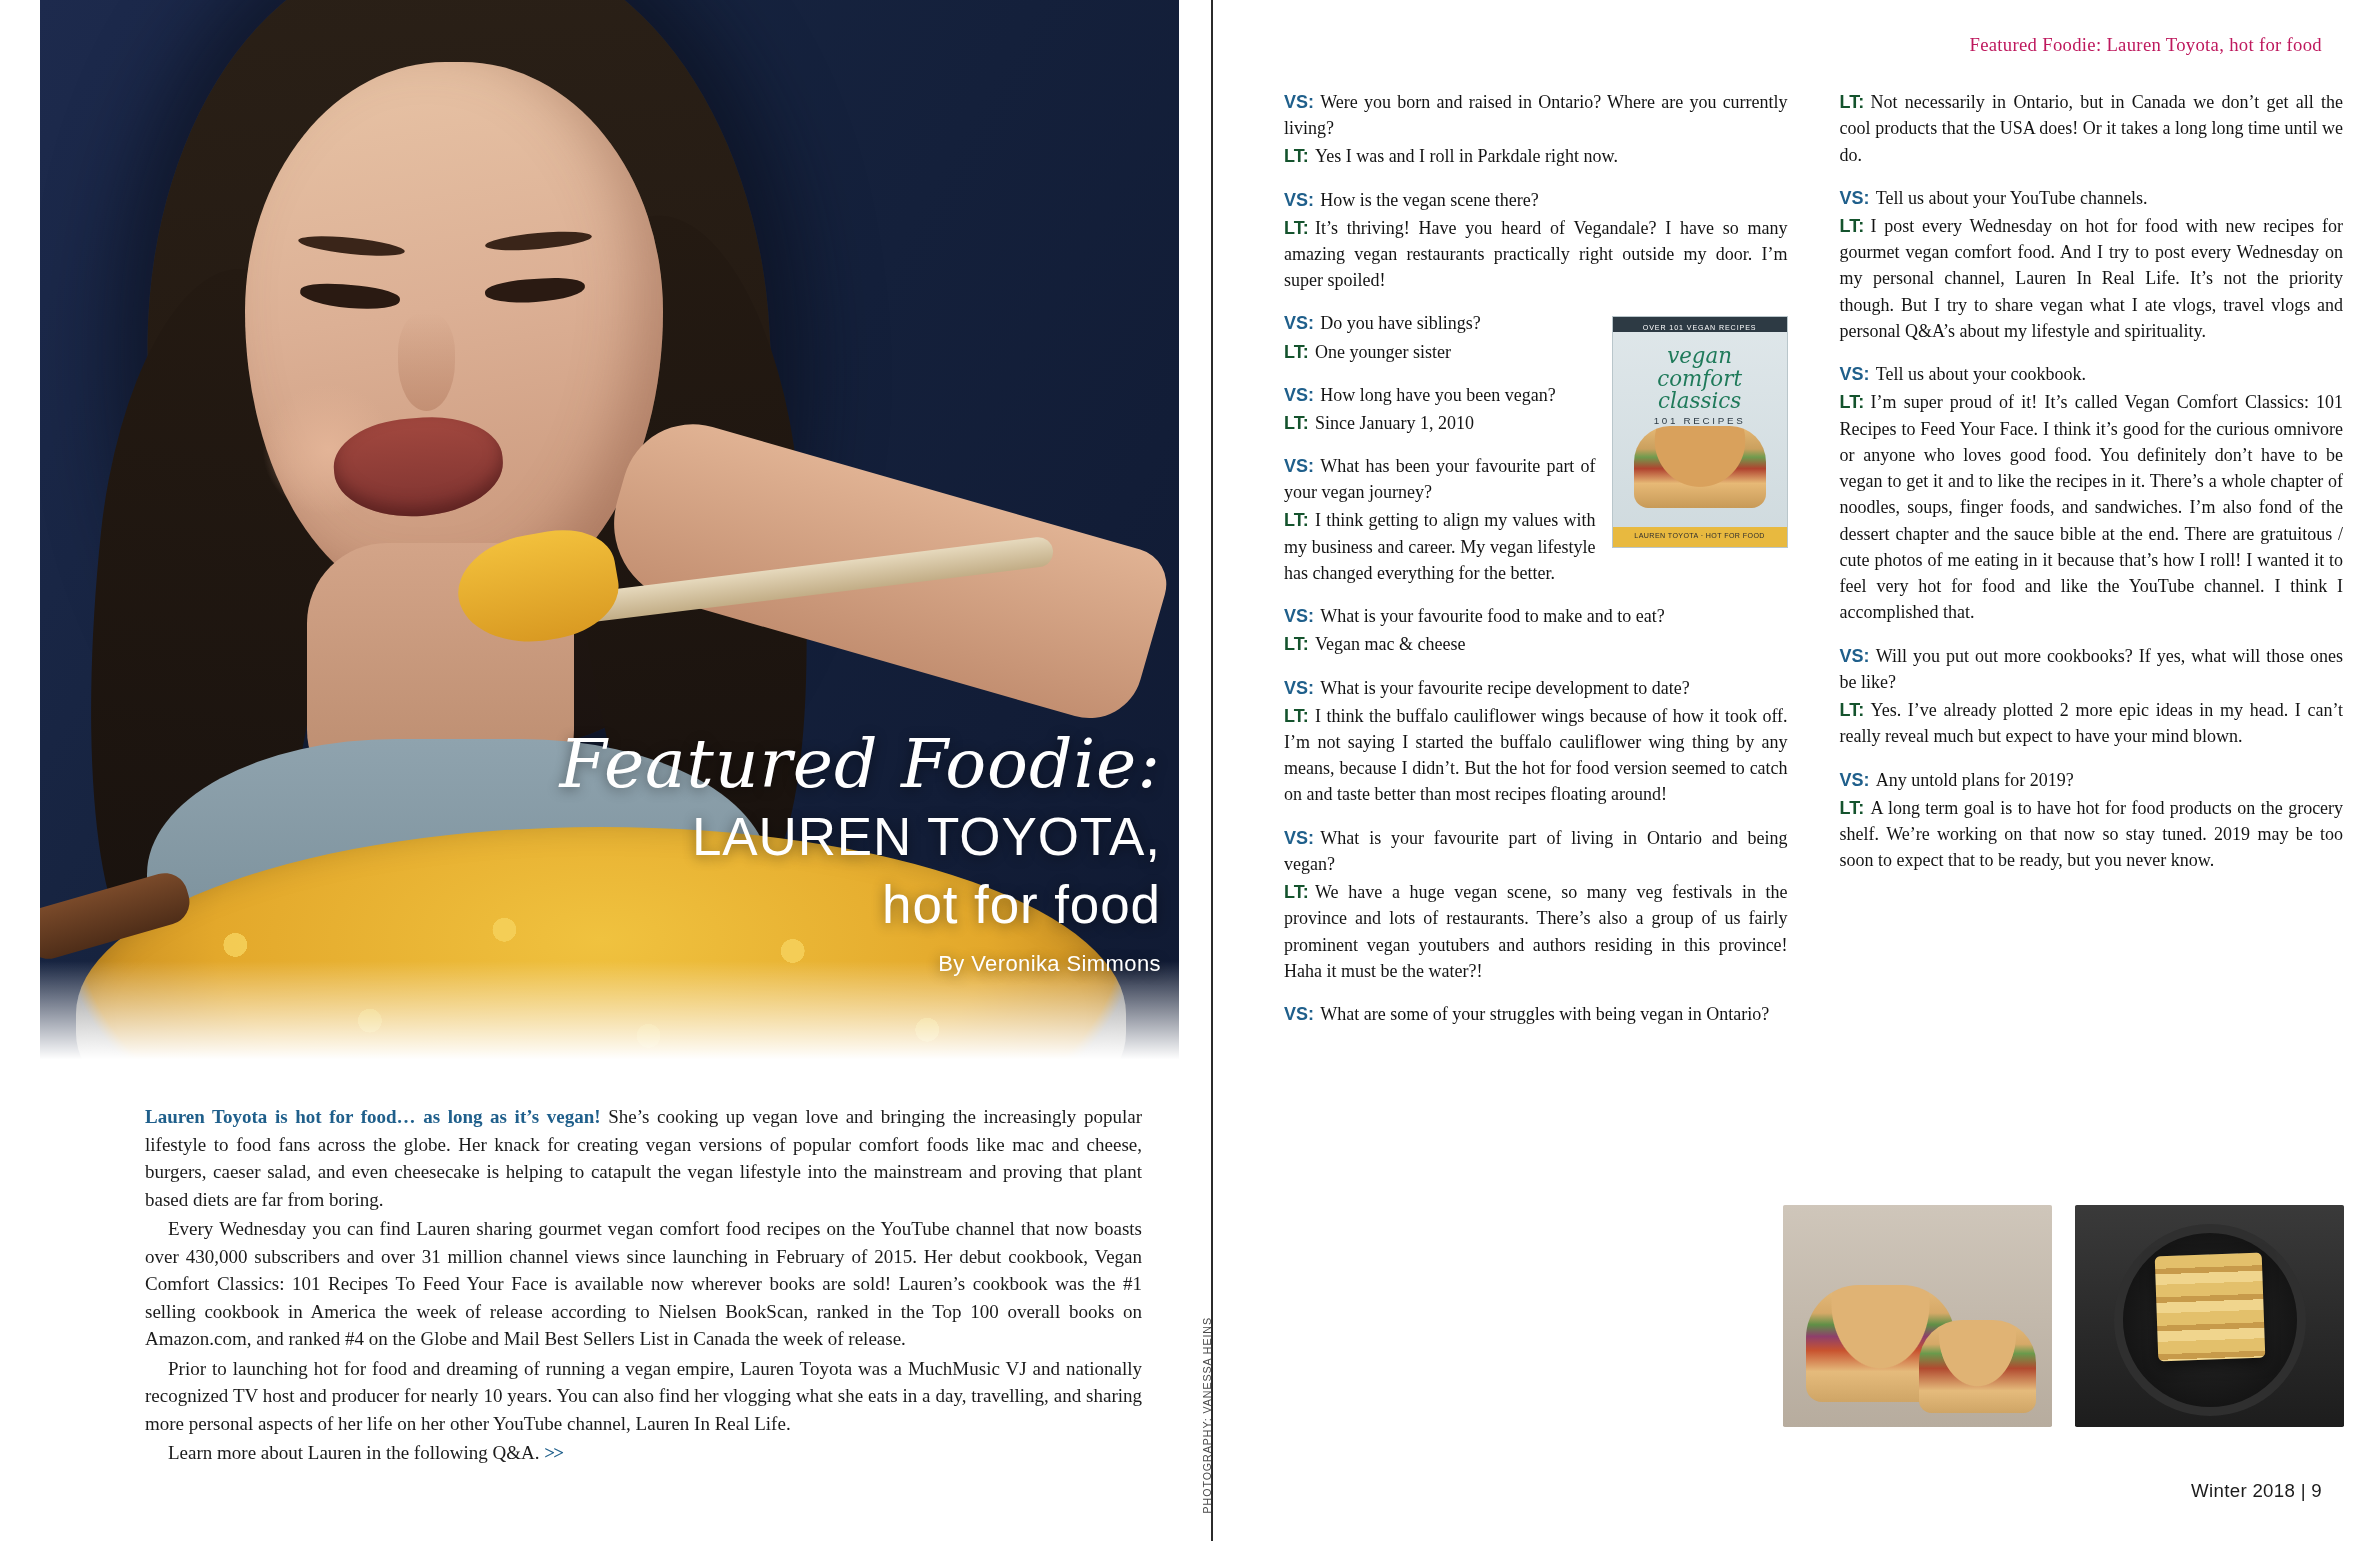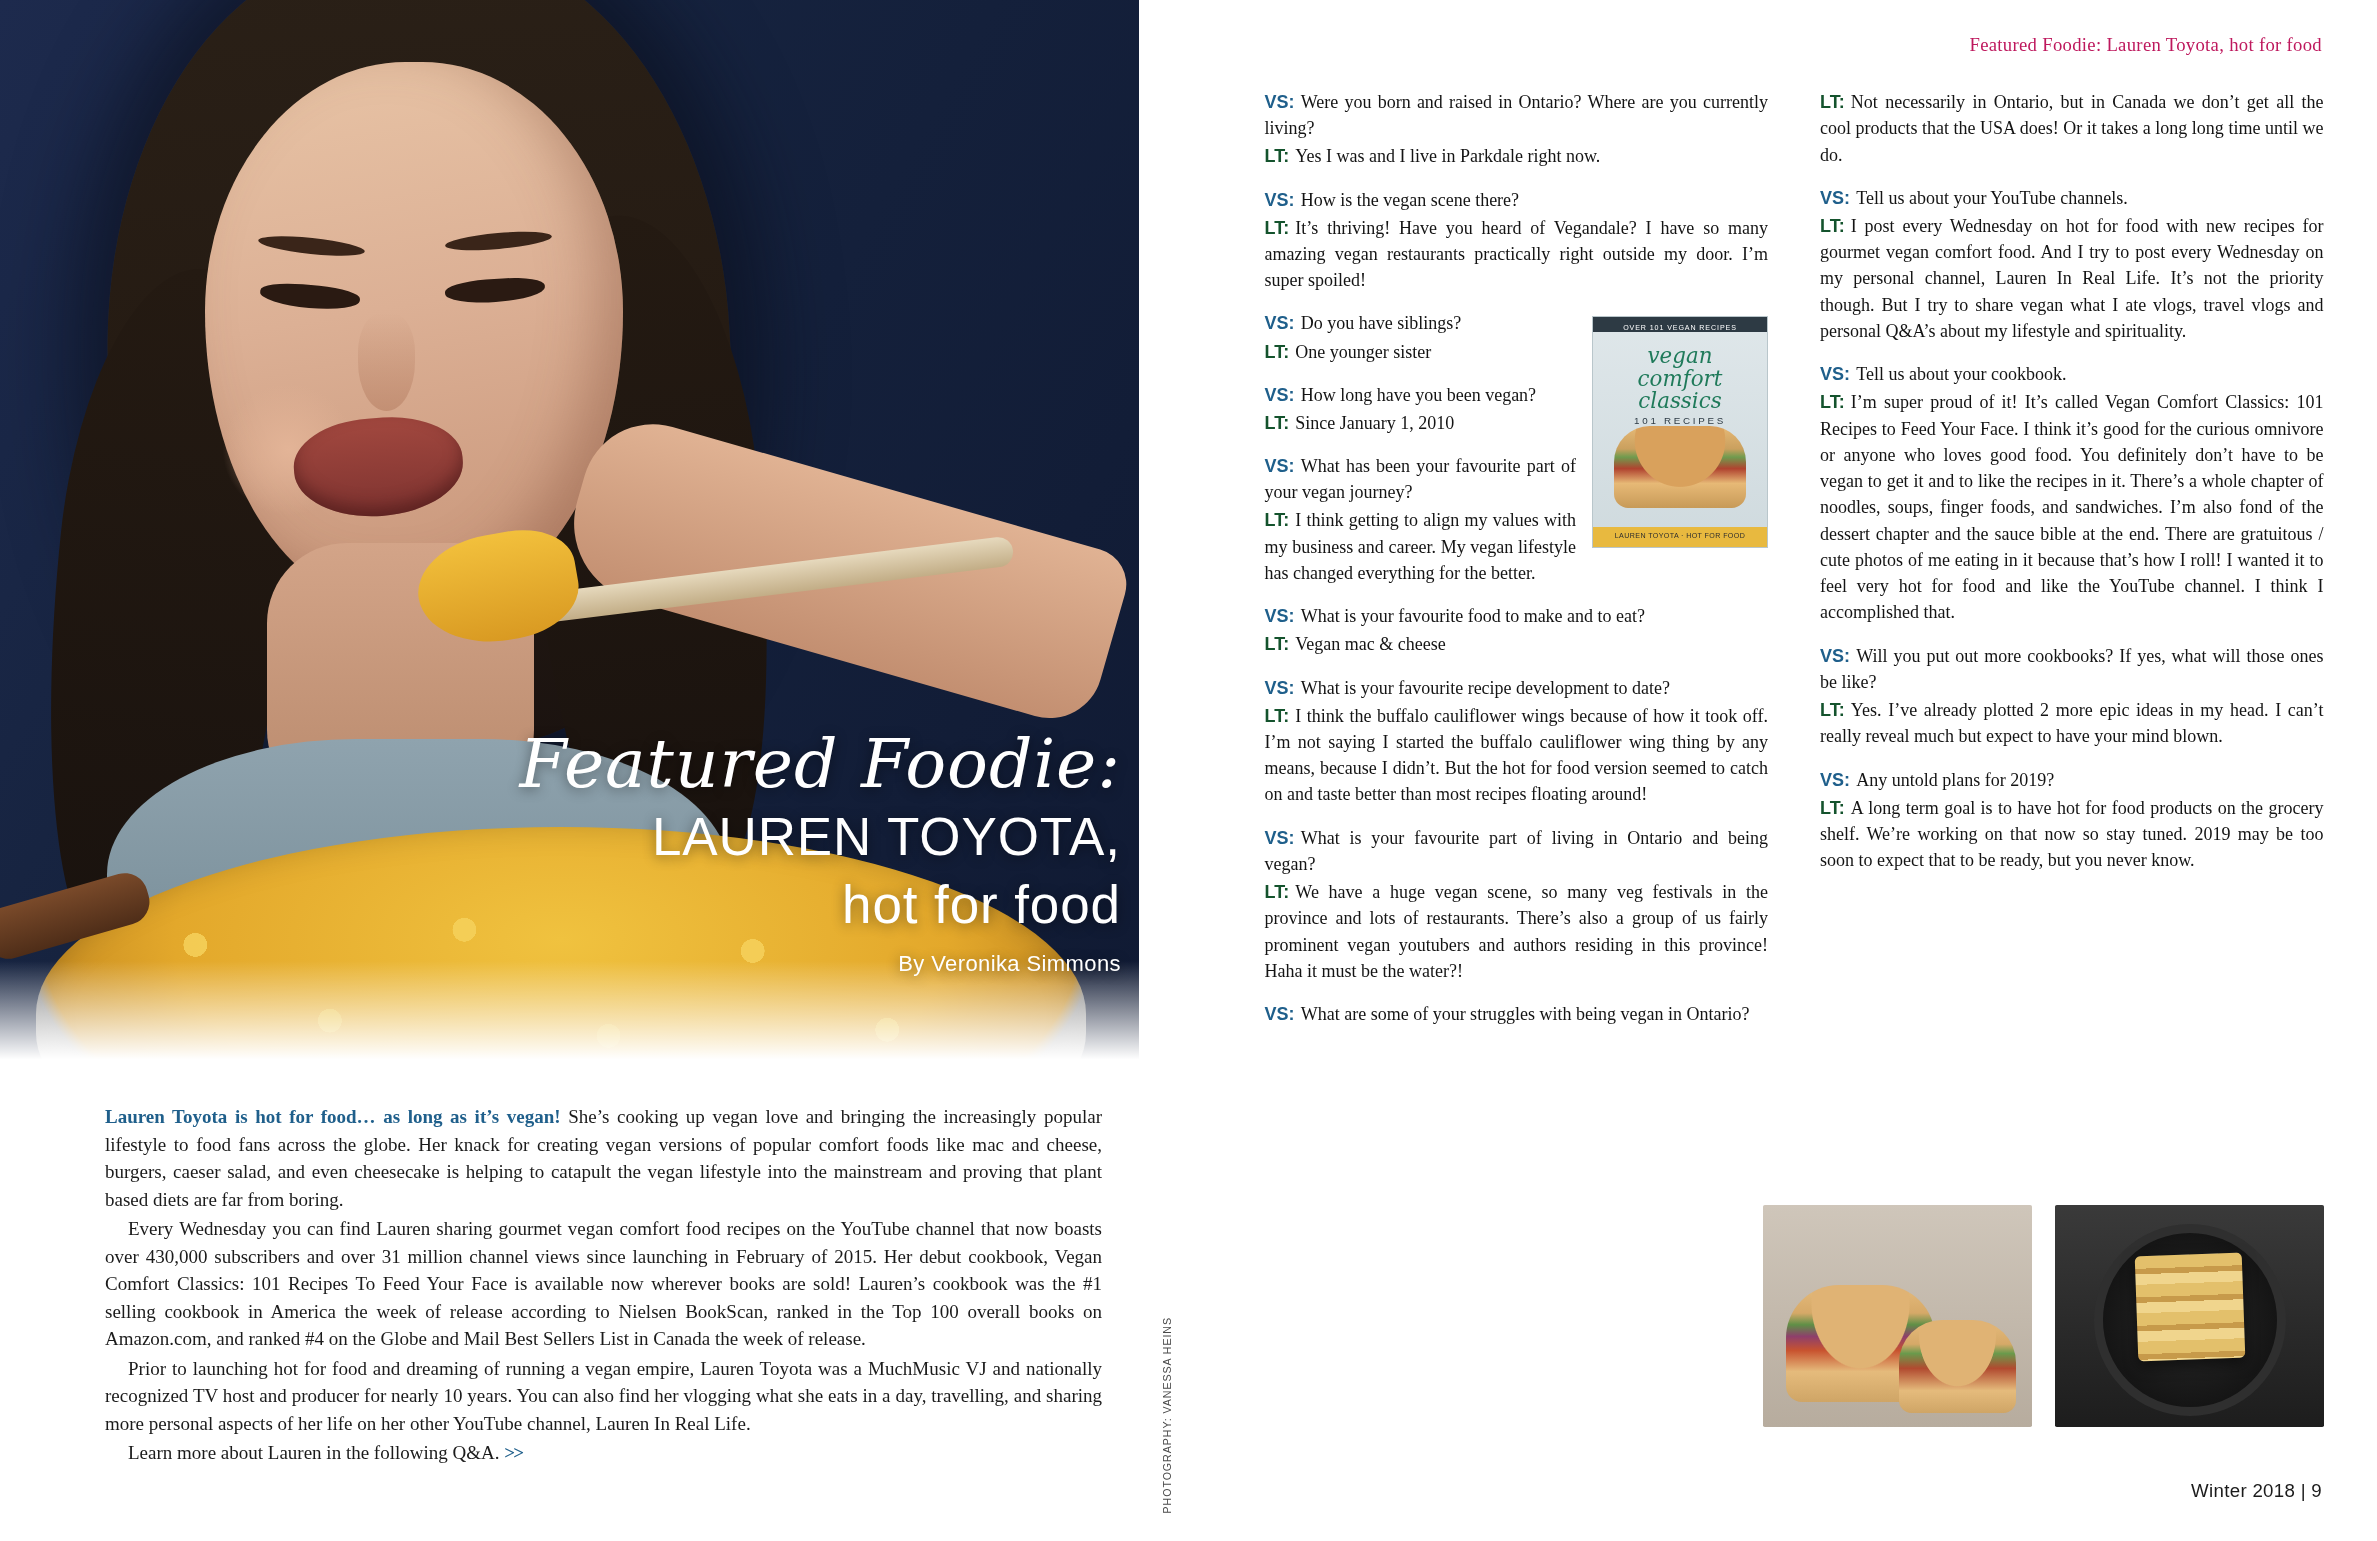--- a/index.html
+++ b/index.html
@@ -11,20 +11,21 @@
     position:relative;
   }
   .spread{position:absolute;inset:0;display:flex;}
 
   
   .left-page{
     position:relative;
     width:1212px;height:1541px;
     background:#ffffff;
     overflow:hidden;
+    margin-left:40px;
   }
   .hero{
     position:absolute;left:0;top:0;width:1139px;height:1068px;
     background:
       radial-gradient(ellipse 534px 463px at 42% 26%, #6b5a52 0%, #3b3446 45%, #1f2640 75%),
       linear-gradient(160deg,#24304f 0%,#1b2340 40%,#14203c 100%);
     overflow:hidden;
   }
   
   .bg-wall{
@@ -325,21 +326,21 @@
 
   <div class="right-page">
     <div class="run-head">Featured Foodie: Lauren Toyota, hot for food</div>
 
     <div class="cols">
 
       <div class="col">
 
         <div class="qa">
           <p><span class="spk">VS:</span><span>Were you born and raised in Ontario? Where are you currently living?</span></p>
-          <p><span class="spk lt">LT:</span><span>Yes I was and I live in Parkdale right now.</span></p>
+          <p><span class="spk lt">LT:</span><span>Yes I was and I roll in Parkdale right now.</span></p>
         </div>
 
         <div class="qa">
           <p><span class="spk">VS:</span><span>How is the vegan scene there?</span></p>
           <p><span class="spk lt">LT:</span><span>It’s thriving! Have you heard of Vegandale? I have so many amazing vegan restaurants practically right outside my door. I’m super spoiled!</span></p>
         </div>
 
         <div class="book">
           <div class="book-top">OVER 101 VEGAN RECIPES</div>
           <div class="book-title">

